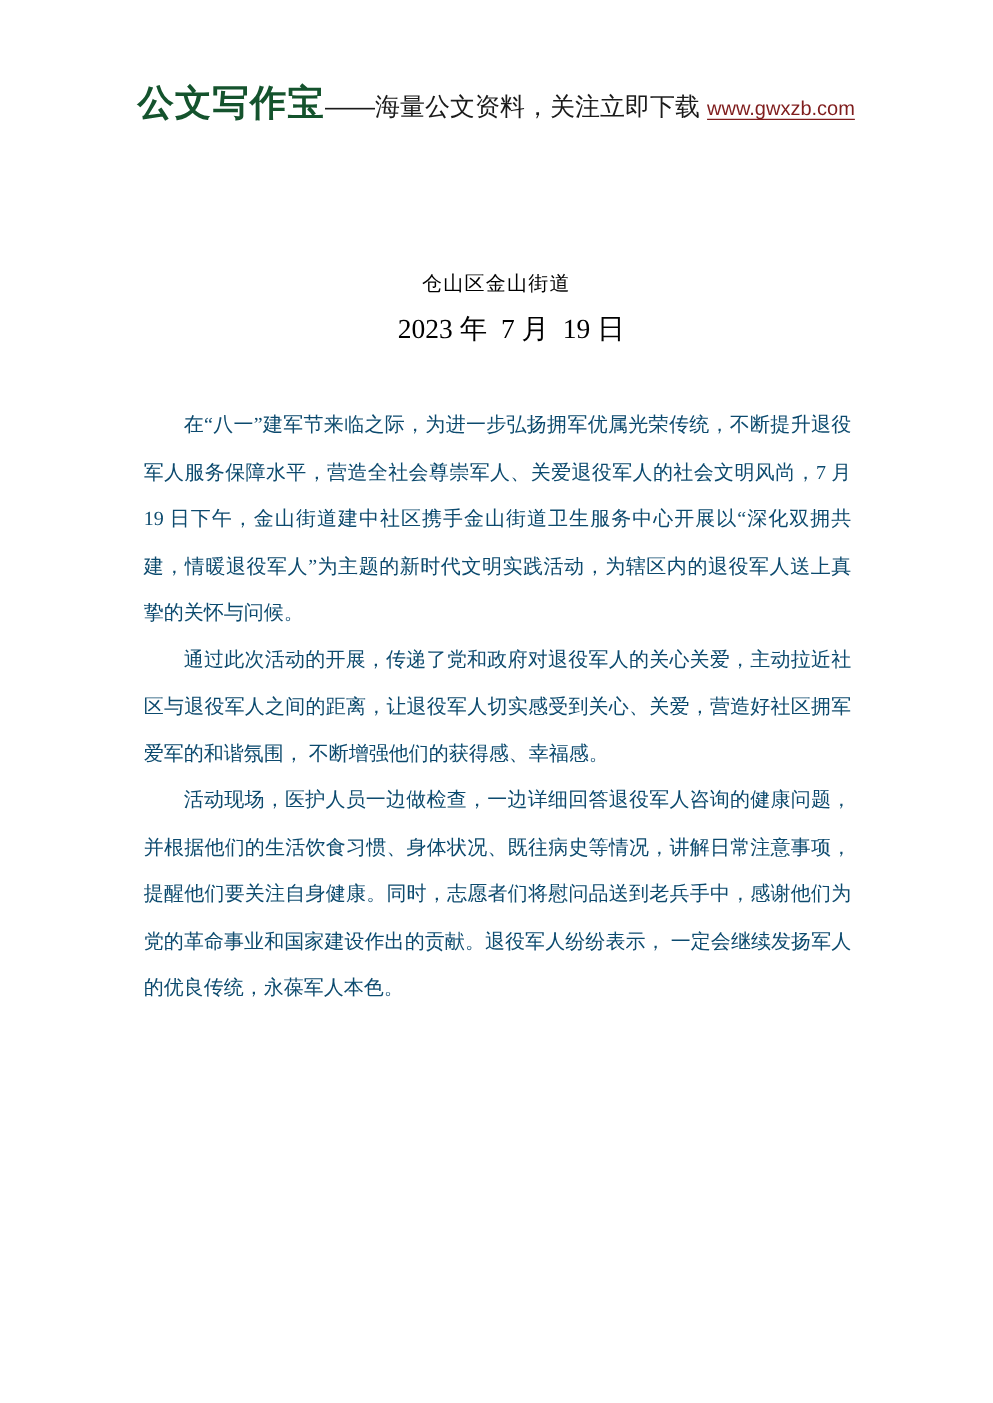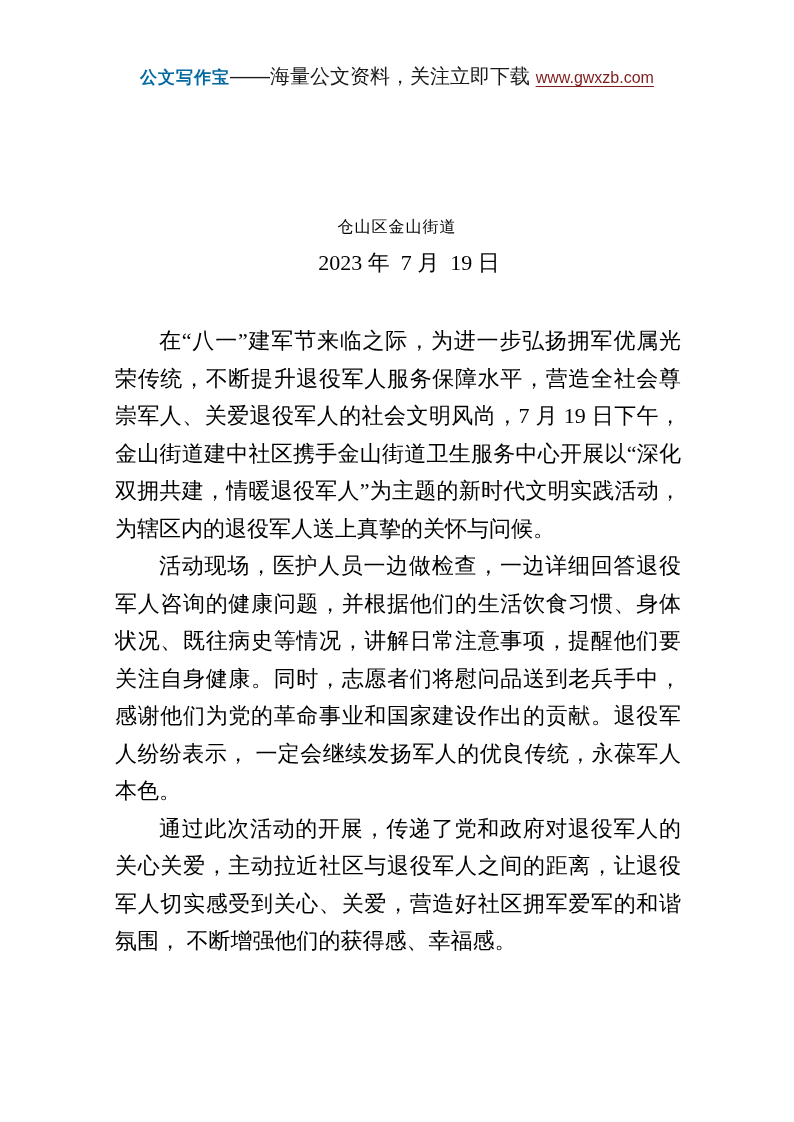--- a/index.html
+++ b/index.html
@@ -19,23 +19,23 @@
     top: 63px;
     left: 0;
     right: 0;
     display: flex;
     justify-content: center;
     align-items: baseline;
     white-space: pre;
     font-family: "Liberation Sans", "DejaVu Sans", sans-serif;
   }
   .brand {
-    color: #0369a1;
+    color: #14532d;
     font-weight: 700;
-    font-size: 17px;
+    font-size: 29px;
     letter-spacing: 1px;
   }
   .tagline {
     color: #1a1a1a;
     font-size: 20px;
     text-align: center;
   }
   .header-link {
     color: #7f1d1d;
     font-size: 16px;
@@ -66,23 +66,23 @@
     color: #000000;
     white-space: pre;
   }
   
   .doc-body {
     position: absolute;
     top: 322px;
     left: 115px;
     width: 566px;
     font-family: "Liberation Serif", "DejaVu Serif", serif;
-    font-size: 22px;
+    font-size: 16px;
     line-height: 37.5px;
-    color: #000000;
+    color: #0c4a6e;
     text-align: justify;
     text-justify: inter-character;
   }
   .doc-body p {
     margin: 0;
     text-indent: 2em;
   }
 </style>
 </head>
 <body>
@@ -91,15 +91,15 @@
   <span class="brand">公文写作宝</span>
   <span class="tagline">——海量公文资料，关注立即下载 </span>
   <a class="header-link">www.gwxzb.com</a>
 </div>
 
 <div class="doc-title">仓山区金山街道</div>
 <div class="doc-date">2023 年  7 月  19 日</div>
 
 <div class="doc-body">
   <p>在“八一”建军节来临之际，为进一步弘扬拥军优属光荣传统，不断提升退役军人服务保障水平，营造全社会尊崇军人、关爱退役军人的社会文明风尚，7 月 19 日下午，金山街道建中社区携手金山街道卫生服务中心开展以“深化双拥共建，情暖退役军人”为主题的新时代文明实践活动，为辖区内的退役军人送上真挚的关怀与问候。</p>
+  <p>通过此次活动的开展，传递了党和政府对退役军人的关心关爱，主动拉近社区与退役军人之间的距离，让退役军人切实感受到关心、关爱，营造好社区拥军爱军的和谐氛围， 不断增强他们的获得感、幸福感。</p>
   <p>活动现场，医护人员一边做检查，一边详细回答退役军人咨询的健康问题，并根据他们的生活饮食习惯、身体状况、既往病史等情况，讲解日常注意事项，提醒他们要关注自身健康。同时，志愿者们将慰问品送到老兵手中，感谢他们为党的革命事业和国家建设作出的贡献。退役军人纷纷表示， 一定会继续发扬军人的优良传统，永葆军人本色。</p>
-  <p>通过此次活动的开展，传递了党和政府对退役军人的关心关爱，主动拉近社区与退役军人之间的距离，让退役军人切实感受到关心、关爱，营造好社区拥军爱军的和谐氛围， 不断增强他们的获得感、幸福感。</p>
 </div>
 
 </body></html>

